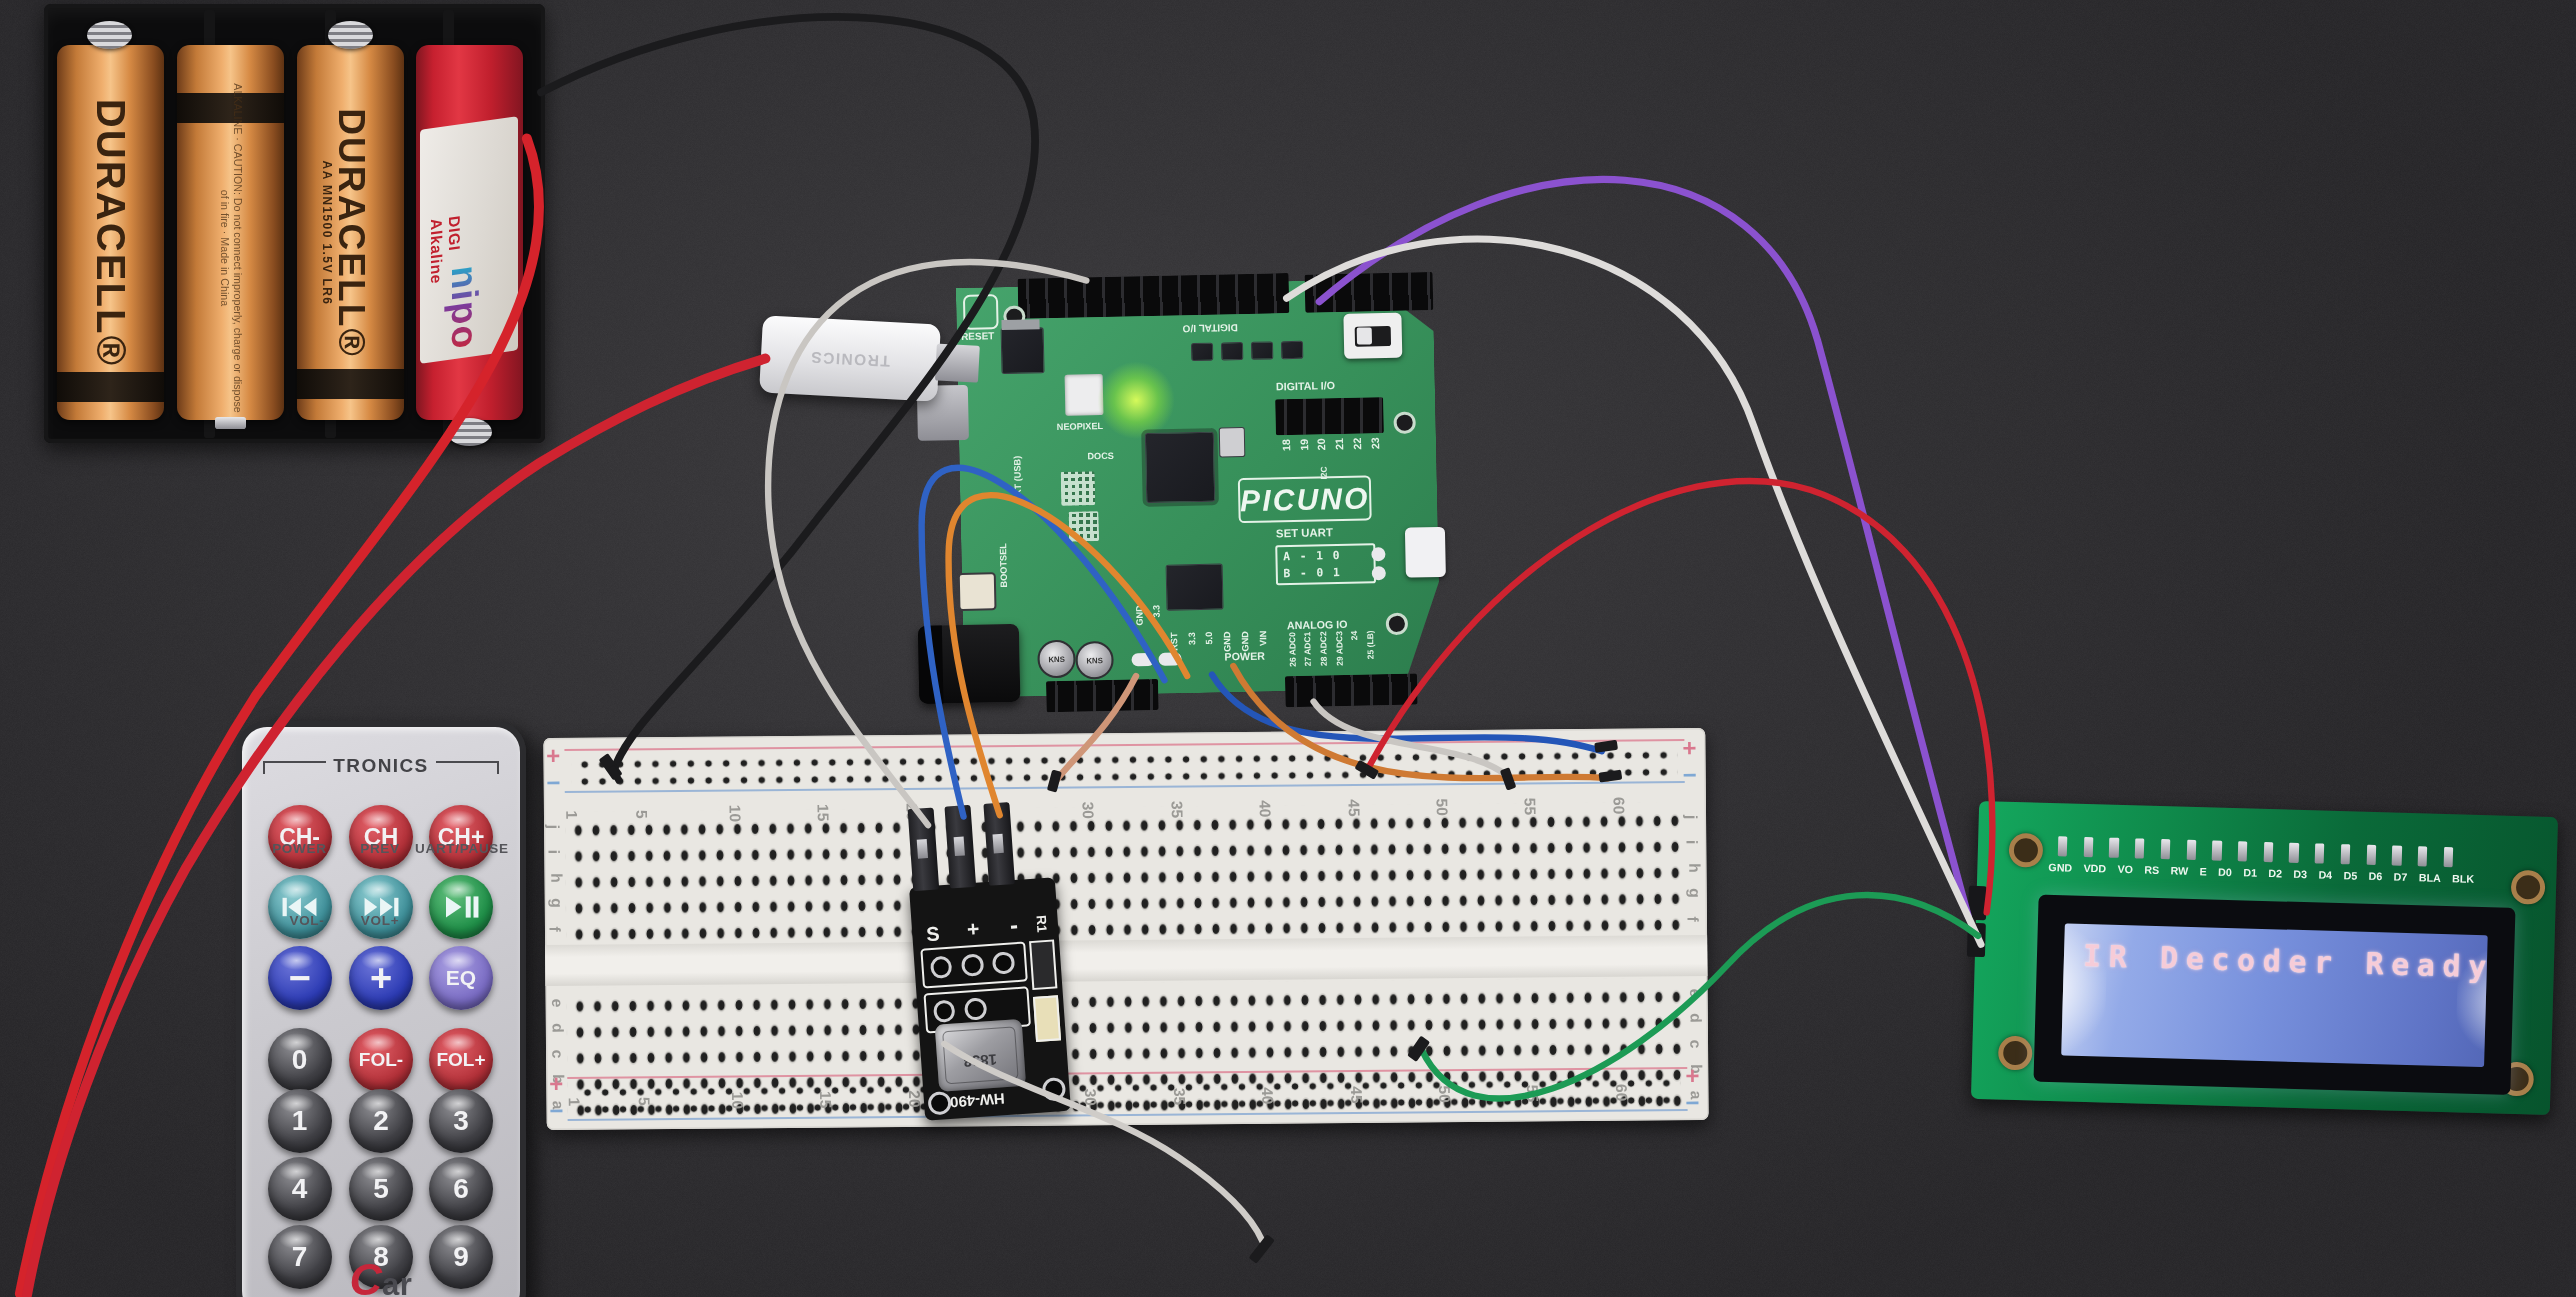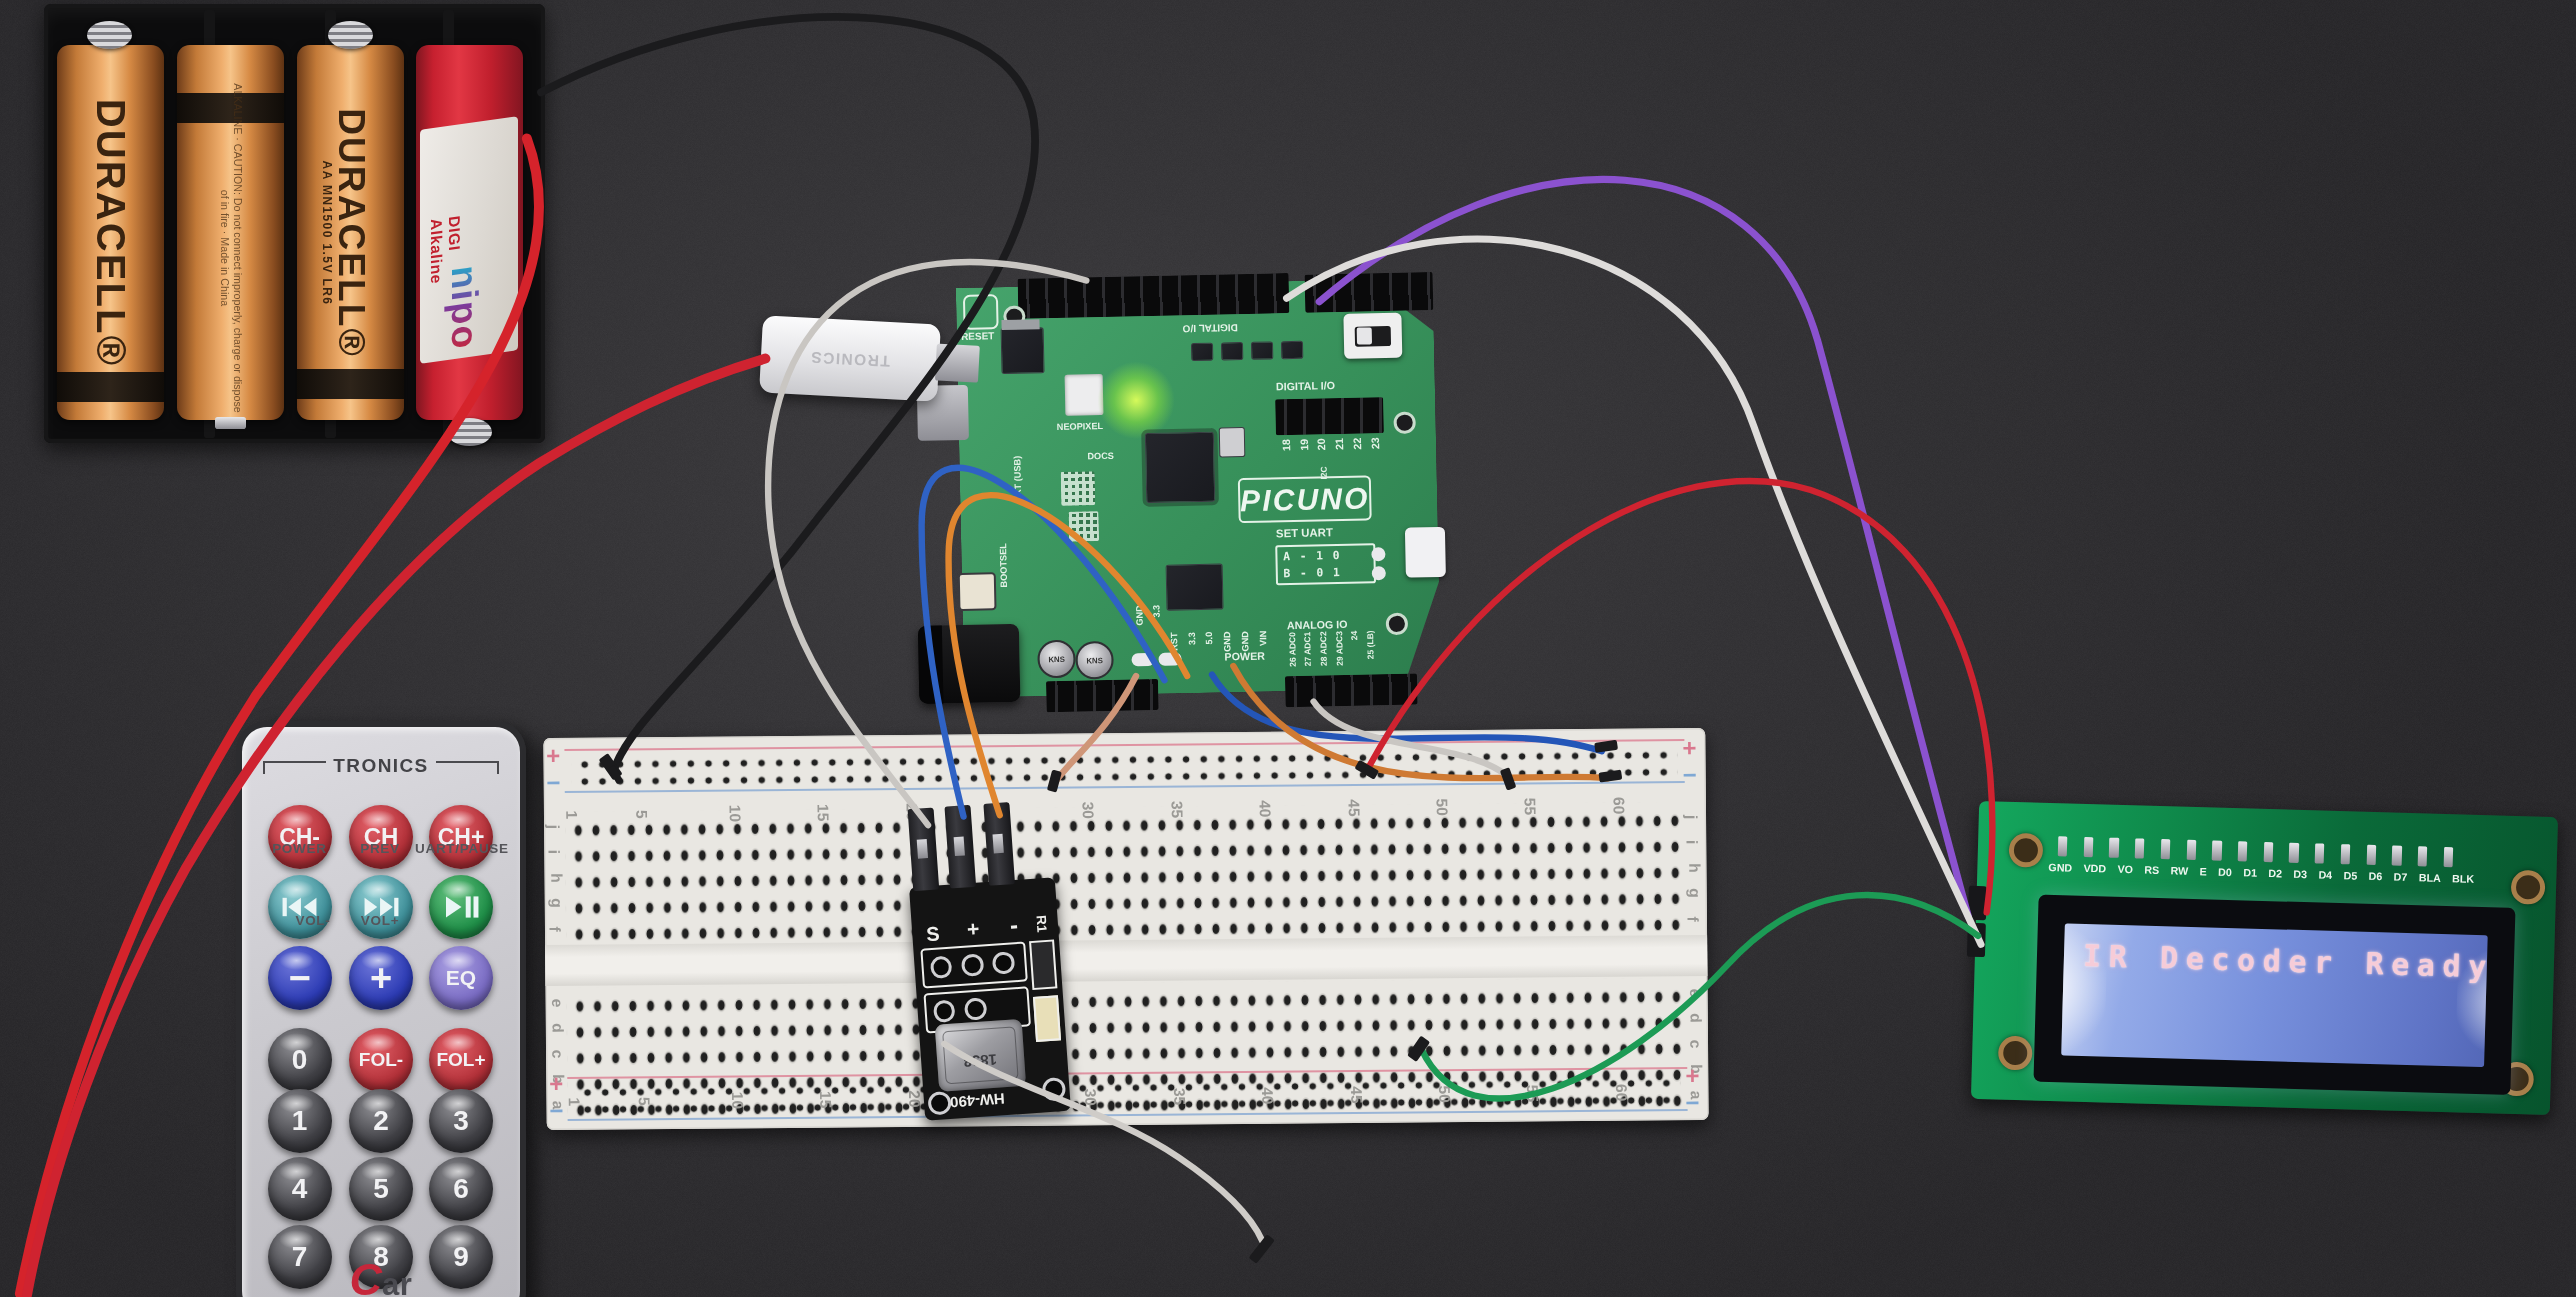--- a/index.html
+++ b/index.html
@@ -229,21 +229,21 @@
         </div>
         <div class="rbtn c-green" style="left: 187px; top: 148px;">
           <svg width="37" height="24" viewBox="0 0 52 34">
             <g fill="#eaf6f6">
               <path d="M4 2 L26 17 L4 32 Z"></path>
               <rect x="32" y="2" width="7" height="30"></rect>
               <rect x="43" y="2" width="7" height="30"></rect>
             </g>
           </svg>
         </div>
-        <div class="sublab" style="left: 25px; top: 186px;">VOL-</div>
+        <div class="sublab" style="left: 19px; top: 186px;">VOL-</div>
         <div class="sublab" style="left: 92px; top: 186px;">VOL+</div>
         <div class="rbtn c-blue" style="left: 25.6px; top: 219px; font-size: 38px;">−</div>
         <div class="rbtn c-blue" style="left: 107px; top: 219px; font-size: 38px;">+</div>
         <div class="rbtn c-violet" style="left: 187px; top: 219px; font-size: 21px;">EQ</div>
         <div class="rbtn c-dark" style="left: 25.6px; top: 301px; font-size: 28px;">0</div>
         <div class="rbtn c-red" style="left: 107px; top: 301px; font-size: 19px;">FOL-</div>
         <div class="rbtn c-red" style="left: 187px; top: 301px; font-size: 19px;">FOL+</div>
         <div class="rbtn c-dark" style="left: 25.6px; top: 362px; font-size: 28px;">1</div>
         <div class="rbtn c-dark" style="left: 107px; top: 362px; font-size: 28px;">2</div>
         <div class="rbtn c-dark" style="left: 187px; top: 362px; font-size: 28px;">3</div>

